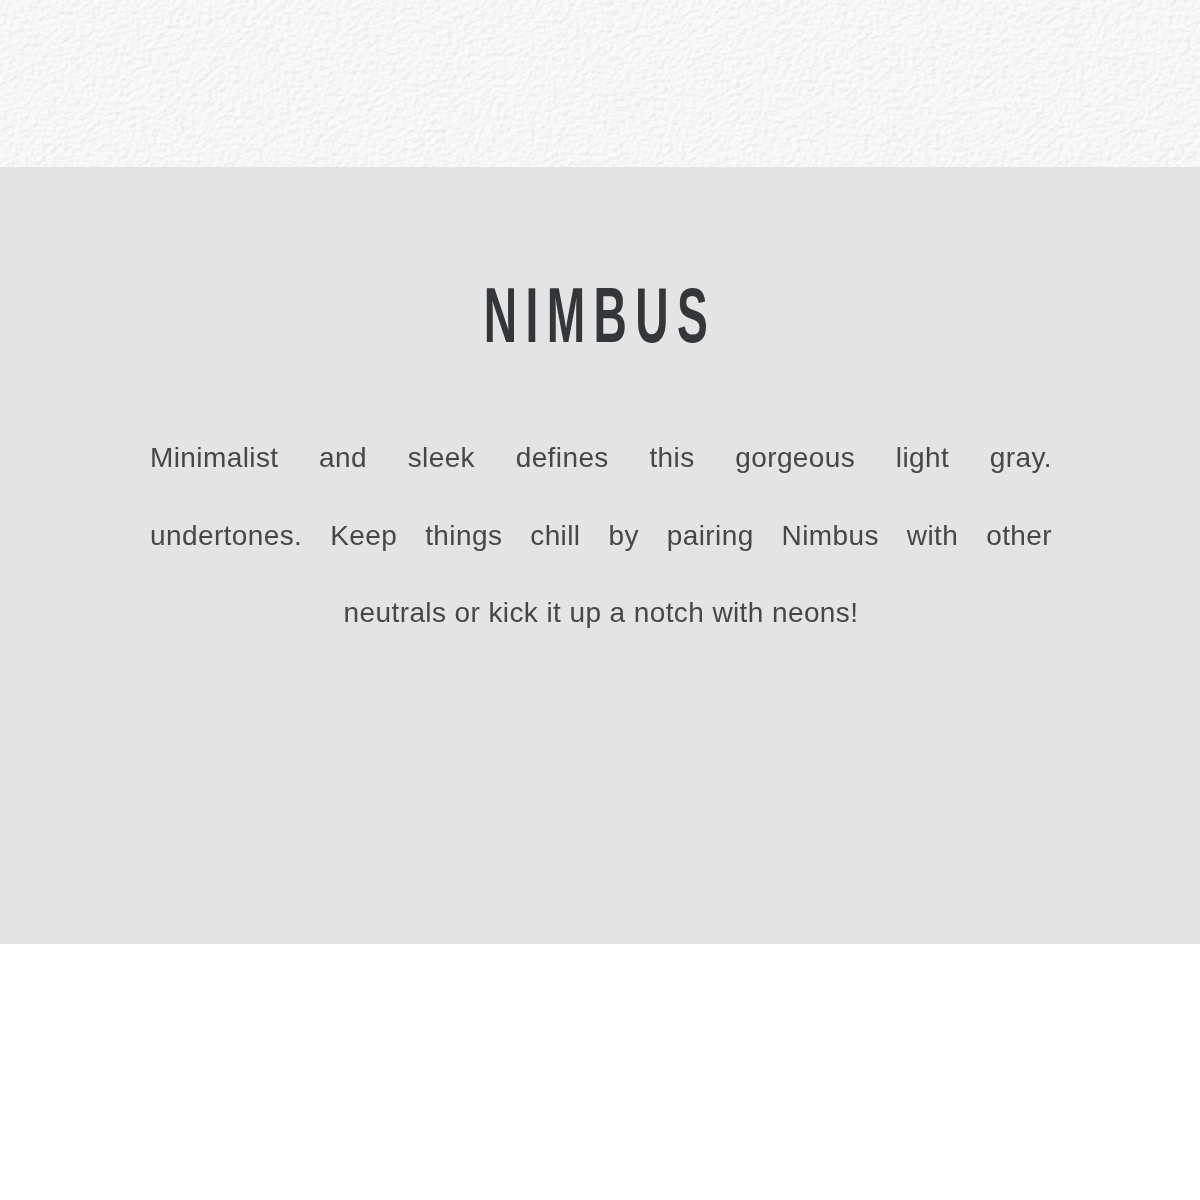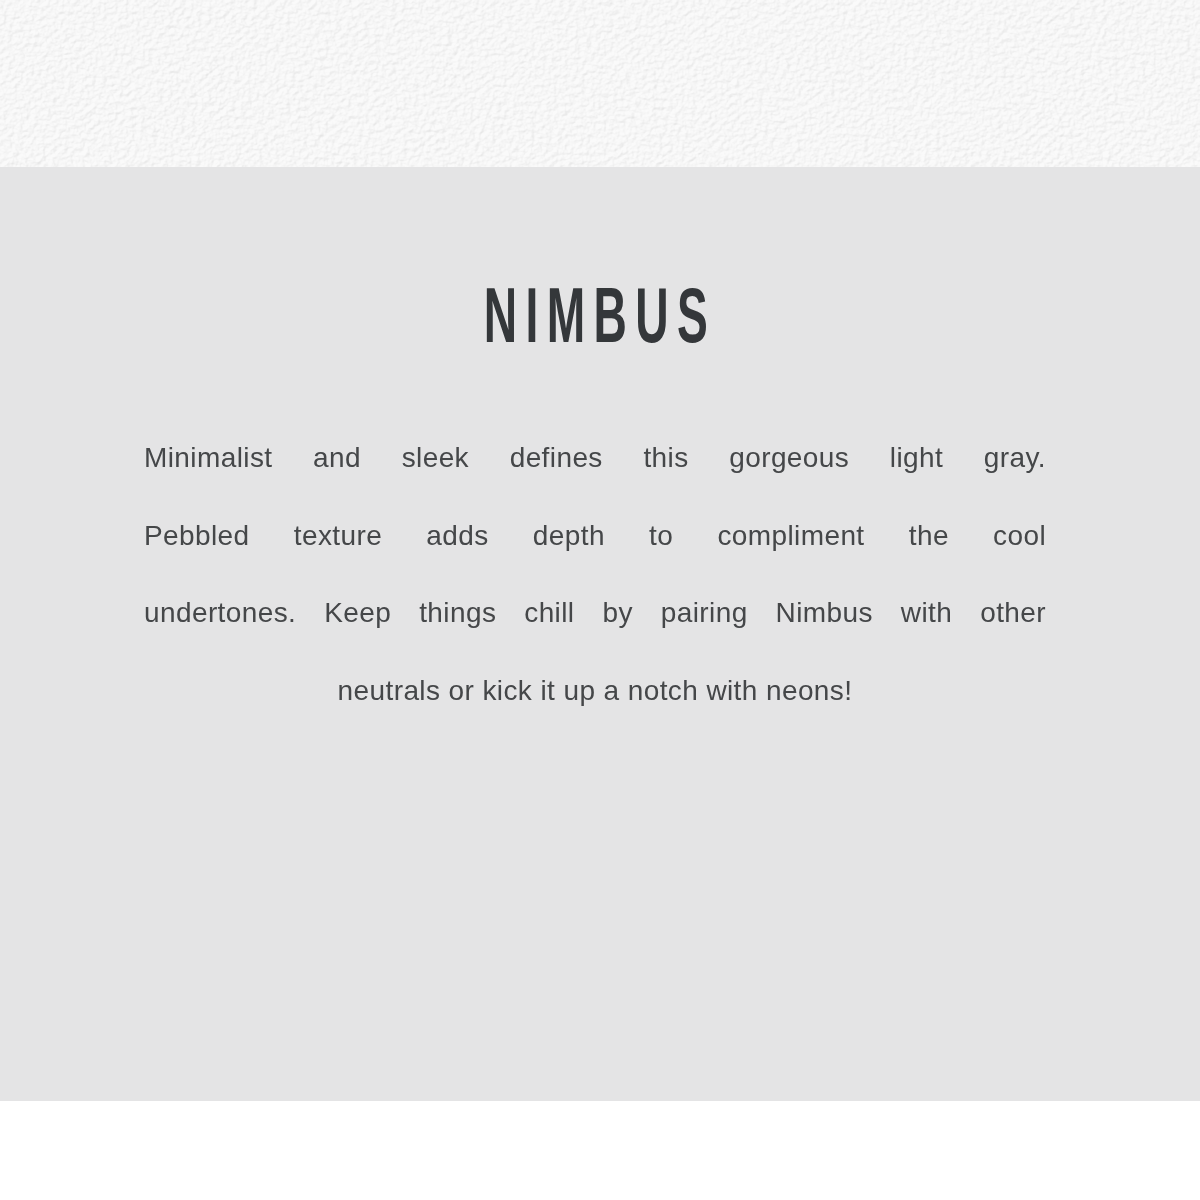--- a/index.html
+++ b/index.html
@@ -3,21 +3,21 @@
 <meta charset="utf-8">
 <style>
   :root{
     --bg:#e4e4e5;
     --ink:#34373a;
     --body-text:#454749;
   }
   html,body{margin:0;padding:0;background:#ffffff;}
   .page{
     position:relative;
-    width:1200px;height:1101px;
+    width:1200px;height:944px;
     background:var(--bg);
     overflow:hidden;
     font-family:"Liberation Sans","DejaVu Sans",sans-serif;
   }
   
   .texture-band{
     position:absolute;top:0;left:0;
     width:1200px;height:167px;
     overflow:hidden;
   }
@@ -29,21 +29,21 @@
     text-align:center;
     font-size:77px;
     font-weight:700;
     line-height:1;
     letter-spacing:14px;
     color:var(--ink);
     transform:scaleX(0.60);
   }
   
   .desc{
-    position:absolute;top:419px;left:144px;width:902px;
+    position:absolute;top:419px;left:150px;width:902px;
     font-size:28px;
     line-height:77.7px;
     letter-spacing:0.4px;
     color:var(--body-text);
   }
   .desc-line{
     text-align:justify;
     text-align-last:justify;
   }
   .desc-line.last{
@@ -132,20 +132,19 @@
         </filter>
       </defs>
       <rect x="0" y="0" width="1200" height="167" fill="#d2d3d3" filter="url(#leatherNoise)"></rect>
     </svg>
   </div>
 
   <h1 class="title">NIMBUS</h1>
 
   <div class="desc">
     <div class="desc-line">Minimalist and sleek defines this gorgeous light gray.</div>
-    <div class="desc-line">Pebbled texture adds depth to compliment the cool</div>
     <div class="desc-line">undertones. Keep things chill by pairing Nimbus with other</div>
     <div class="desc-line last">neutrals or kick it up a notch with neons!</div>
   </div>
 
 
 
 </div>
 
 </body></html>

